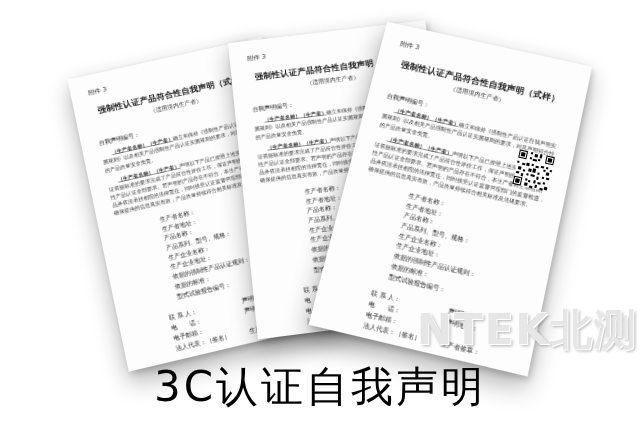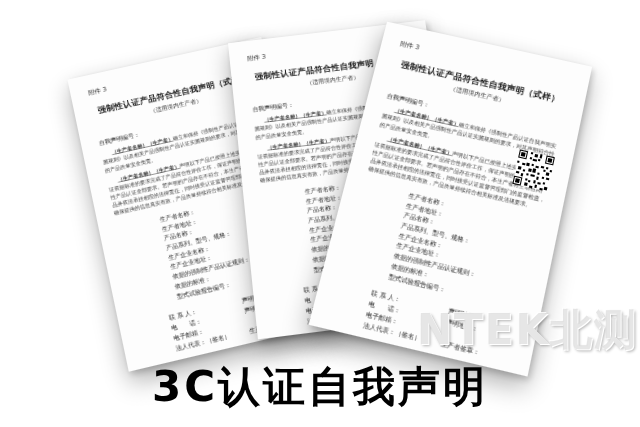--- a/index.html
+++ b/index.html
@@ -29,21 +29,21 @@
   .para .lead{font-weight:bold;text-decoration:underline;}
   .fields{font-size:12px;line-height:1.62;margin-top:16px;margin-left:86px;color:#222;}
   .contact{display:flex;margin-top:18px;font-size:12px;line-height:1.65;color:#222;}
   .contact .col-l{margin-left:62px;flex:1;}
   .contact .col-r{width:120px;margin-right:10px;}
   .contact .col-r .sig{margin-top:20px;}
   .footnote{font-size:8.5px;line-height:1.4;margin-top:18px;color:#333;}
   .qr{position:absolute;right:34px;top:192px;width:68px;height:68px;}
 
   .caption{position:absolute;left:0;right:0;bottom:12px;text-align:center;
-           font-size:42px;font-weight:700;letter-spacing:3px;color:#000;z-index:6;}
+           font-size:42px;font-weight:400;letter-spacing:3px;color:#000;z-index:6;}
   .watermark{position:absolute;right:2px;top:302px;z-index:5;
              font-size:42px;font-weight:bold;letter-spacing:2px;
              color:rgba(222,222,222,.75);
              text-shadow:1px 1px 0 #ffffff,2px 2px 3px rgba(0,0,0,.30),-1px -1px 0 rgba(255,255,255,.9);}
 </style>
 </head>
 <body>
 
 <div id="canvas">
   <div class="page page-left">

